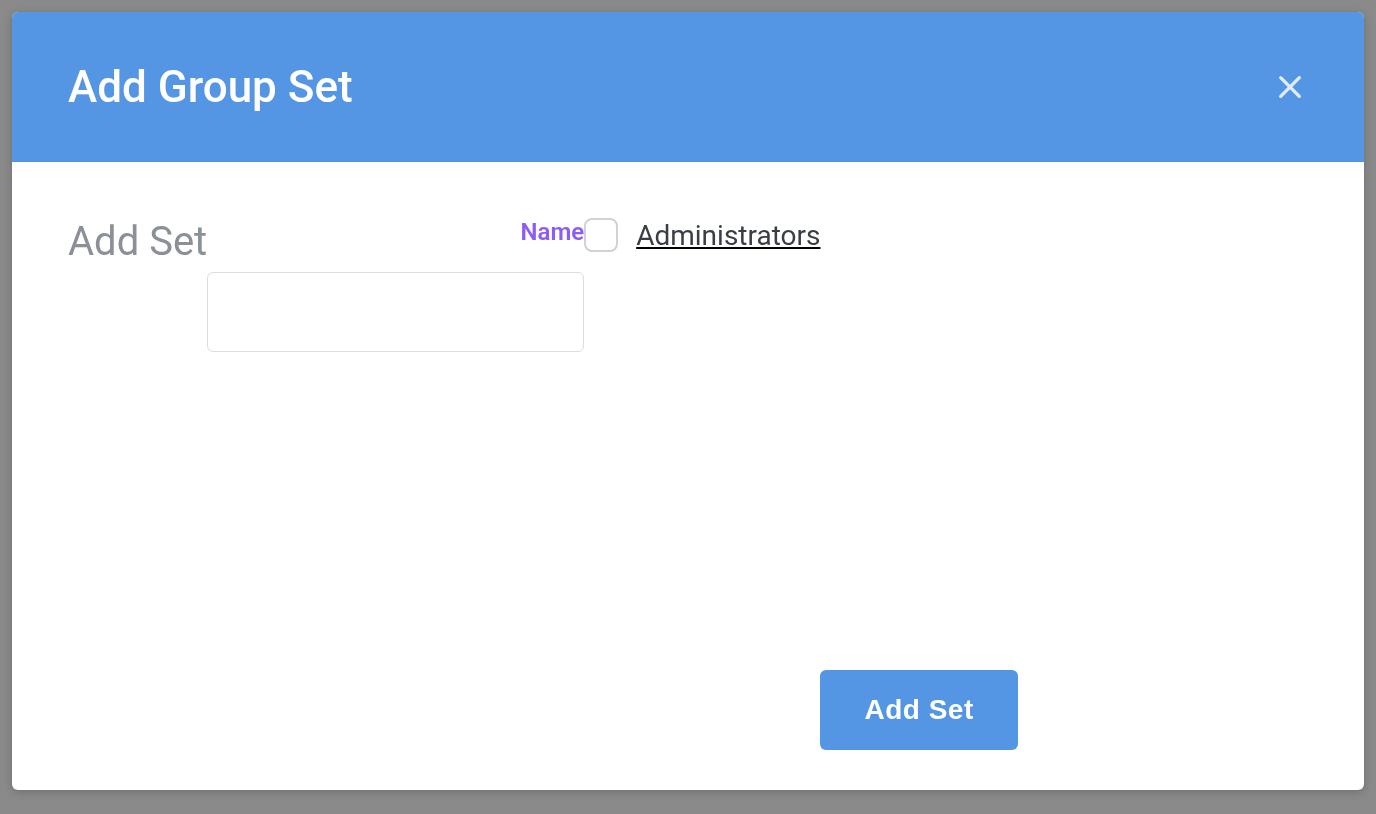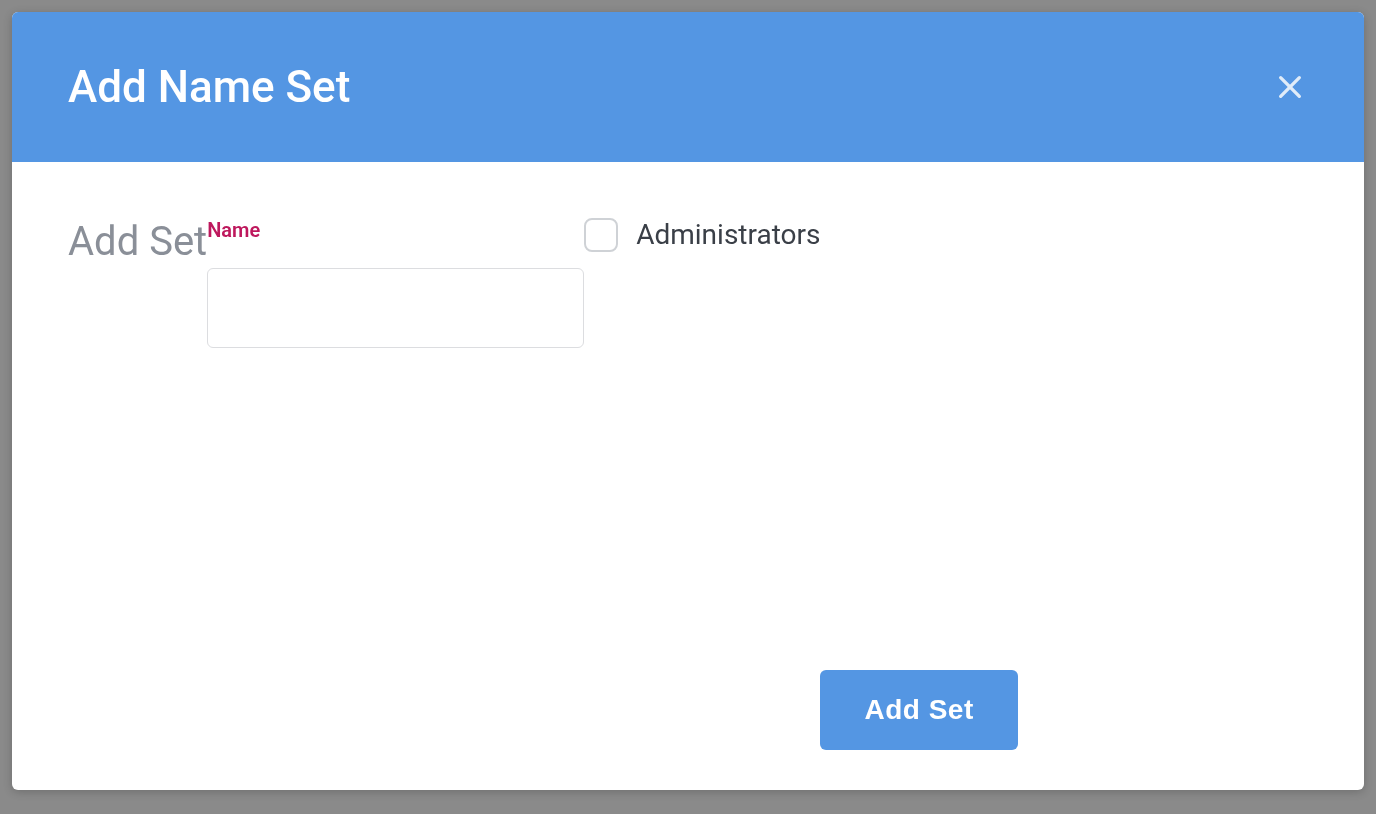--- a/index.html
+++ b/index.html
@@ -56,44 +56,47 @@
       display: flex;
       flex-direction: row;
     }
     .section-title {
       font-size: 40px;
       font-weight: 400;
       color: #8a8f98;
       margin-bottom: 50px;
     }
     .field-label {
-      font-size: 20px;
+      font-size: 24px;
       font-weight: 600;
-      color: #be185d;
+      color: #8b5cf6;
       margin-bottom: 26px;
+      text-align: right;
     }
     .text-input {
       width: 100%;
       height: 80px;
       border: 1px solid #dcdde0;
       border-radius: 6px;
       font-size: 26px;
       padding: 0 20px;
       background: #fff;
       outline: none;
     }
     .name-block {
       margin-bottom: 60px;
     }
     .groups-block {
       margin-bottom: 30px;
     }
     .checkbox-row {
       display: flex;
+      align-items: center;
       gap: 18px;
+      text-decoration: underline;
     }
     .checkbox {
       width: 34px;
       height: 34px;
       border: 2px solid #cfd2d6;
       border-radius: 8px;
       background: #fff;
       cursor: pointer;
     }
     .checkbox-label {
@@ -116,21 +119,21 @@
       padding: 24px 44px;
       cursor: pointer;
       letter-spacing: 0.5px;
     }
   </style>
 </head>
 <body>
 
 <div class="modal">
   <div class="modal-header">
-    <h1 class="modal-title">Add Name Set</h1>
+    <h1 class="modal-title">Add Group Set</h1>
     <div class="close-icon">
       <svg viewBox="0 0 24 24" fill="none" stroke="currentColor" stroke-width="2.5" stroke-linecap="round">
         <line x1="5" y1="5" x2="19" y2="19"></line>
         <line x1="19" y1="5" x2="5" y2="19"></line>
       </svg>
     </div>
   </div>
   <div class="modal-body">
     <h2 class="section-title">Add Set</h2>
 

